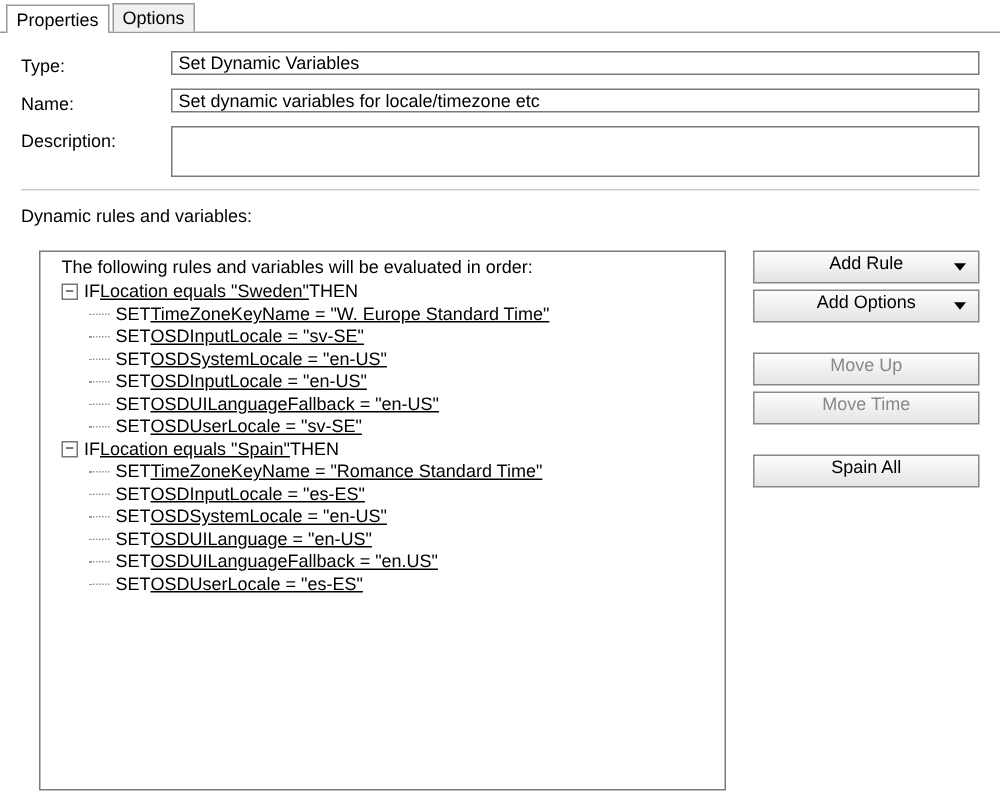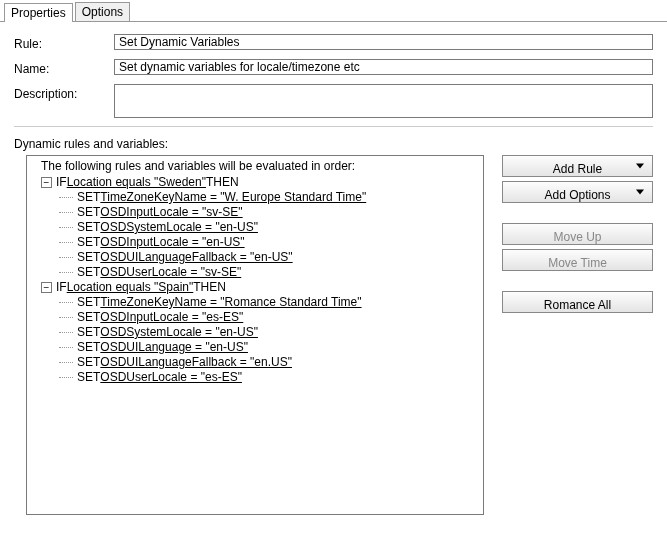--- a/index.html
+++ b/index.html
@@ -59,21 +59,21 @@
     font: inherit;
     height: 34px;
     resize: none;
     overflow-y: scroll;
   }
   hr.sep {
     border: none;
     border-top: 1px solid #ccc;
     margin: 6px 0 10px 0;
   }
-  .rules-label { margin-bottom: 4px; display:block; }
+  .rules-label { margin-bottom: 16px; display:block; }
   .rules-area {
     display: flex;
     gap: 18px;
     padding-left: 12px;
   }
   .tree-container {
     width: 458px;
     height: 360px;
     border: 1px solid #7a7a7a;
     overflow-y: scroll;
@@ -121,21 +121,21 @@
     gap: 4px;
     max-width: 160px;
   }
   .btn {
     height: 22px;
     border: 1px solid #888;
     background: linear-gradient(#fdfdfd,#e4e4e4);
     font: inherit;
     padding: 0 6px;
     display:flex;
-    align-items:flex-end;
+    align-items:flex-start;
     justify-content:center;
     position:relative;
     cursor:pointer;
   }
   .btn[disabled] {
     color: #888;
     cursor: default;
   }
   .btn .drop {
     position:absolute;
@@ -153,21 +153,21 @@
 <body>
 
 <div class="tabs">
   <div class="tab active">Properties</div>
   <div class="tab">Options</div>
 </div>
 
 <div class="panel">
 
   <div class="form-row">
-    <div class="form-label">Rule:</div>
+    <div class="form-label">Type:</div>
     <input class="text-input" value="Set Dynamic Variables" style="">
   </div>
 
   <div class="form-row">
     <div class="form-label">Name:</div>
     <input class="text-input" value="Set dynamic variables for locale/timezone etc" style="">
   </div>
 
   <div class="form-row">
     <div class="form-label">Description:</div>
@@ -263,16 +263,16 @@
         <span class="drop"></span>
       </button>
       <button class="btn">
         <span>Add Options</span>
         <span class="drop"></span>
       </button>
       <div class="gap12"></div>
       <button class="btn" disabled="">Move Up</button>
       <button class="btn" disabled="">Move Time</button>
       <div class="gap12"></div>
-      <button class="btn">Romance All</button>
+      <button class="btn">Spain All</button>
     </div>
   </div>
 </div>
 
 </body></html>

